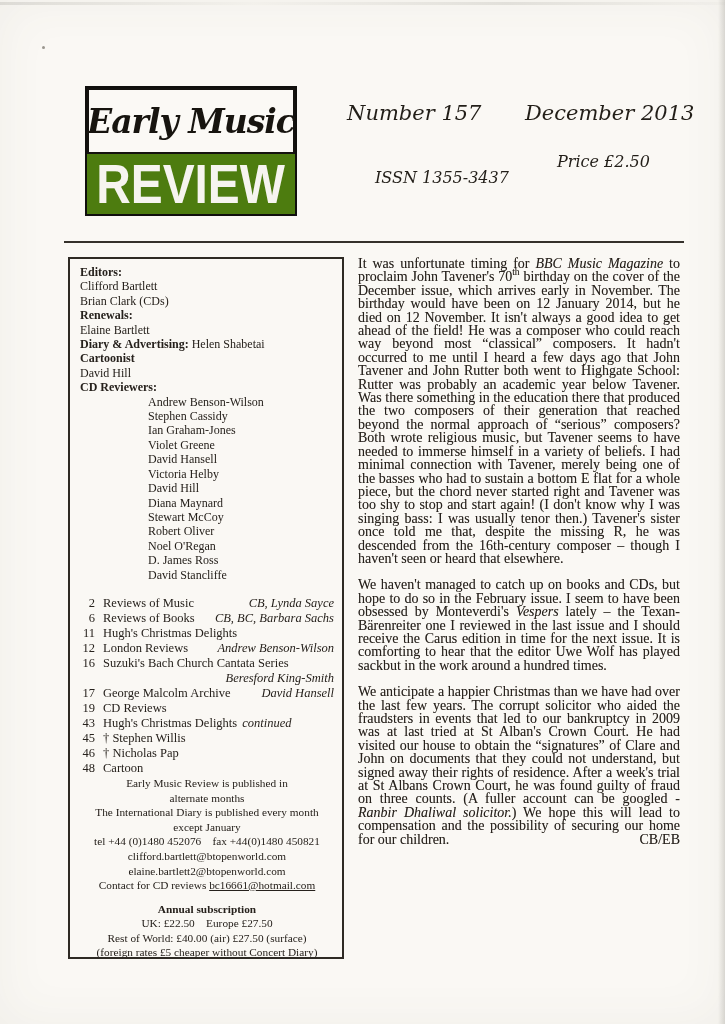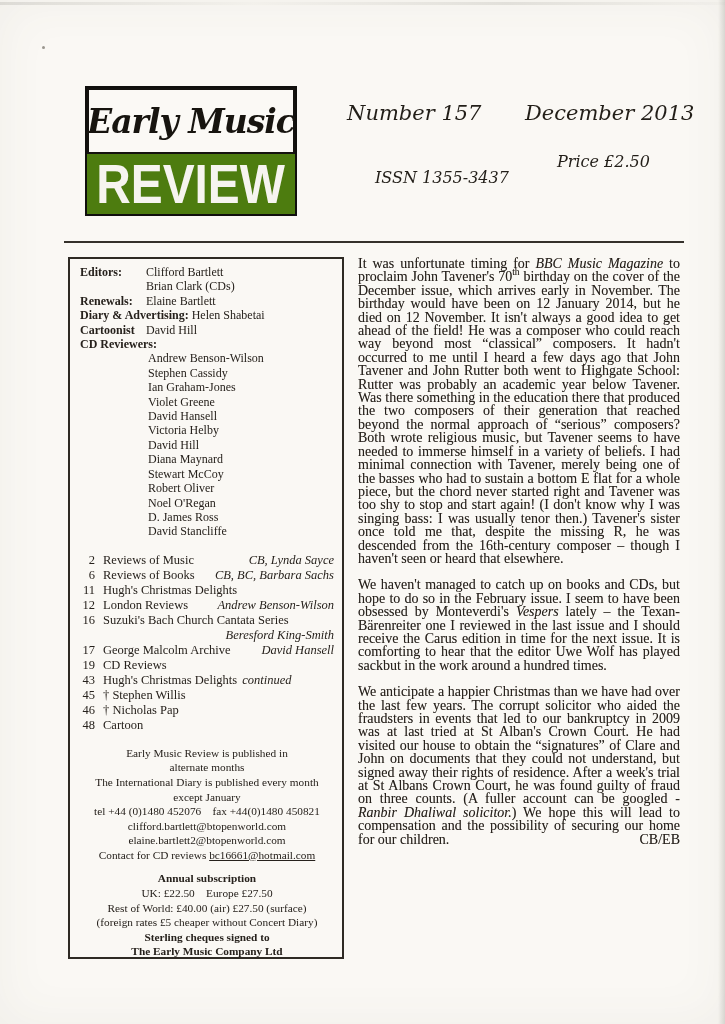--- a/index.html
+++ b/index.html
@@ -33,34 +33,34 @@
   .issue-date     { position:absolute; left:525px; top:101px; font-size:21px; }
   .issn           { position:absolute; left:375px; top:168px; font-size:16px; }
   .price          { position:absolute; left:557px; top:152px; font-size:16px; }
 
   .rule { position:absolute; left:64px; top:241px; width:620px; height:2px; background:#35312b; }
 
   
   .info-box { position:absolute; left:68px; top:257px; width:276px; height:702px;
     border:2px solid #2e2a24; box-sizing:border-box; padding:6px 8px 0 10px;
     font-size:12px; line-height:14.4px; overflow:hidden; }
-  .m-row { display:flex; }
+  .m-row { display:flex;flex-direction:column; }
   .m-label { width:66px; flex:none; font-weight:bold; }
   .m-inline { }
   .m-inline .lbl { font-weight:bold; }
   .m-head { font-weight:bold; }
   .m-names { margin-left:68px; }
 
   .contents { margin-top:14px; font-size:12.5px; line-height:15px; }
   .c-row { display:flex; }
   .c-num { width:15px; flex:none; text-align:right; margin-right:8px; }
   .c-cont { font-style:italic; margin-left:5px; }
   .c-by { margin-left:auto; font-style:italic; padding-left:4px; white-space:nowrap; }
 
-  .pubinfo { margin-top:13px; text-align:center; font-size:11.3px; line-height:14.6px; }
+  .pubinfo { text-align:center; font-size:11.3px; line-height:14.6px; }
   .subinfo { margin-top:9px;  text-align:center; font-size:11.3px; line-height:14.6px; }
   .bold { font-weight:bold; }
 
   
   .editorial { position:absolute; left:358px; top:257px; width:322px;
     font-size:14px; line-height:13.4px; text-align:justify;
     text-shadow:0 0 .4px rgba(40,30,20,.35); }
   .editorial p { margin:0 0 13px 0; }
   .editorial p.last { margin-bottom:0; }
   .editorial sup { font-size:68%; line-height:0; }

